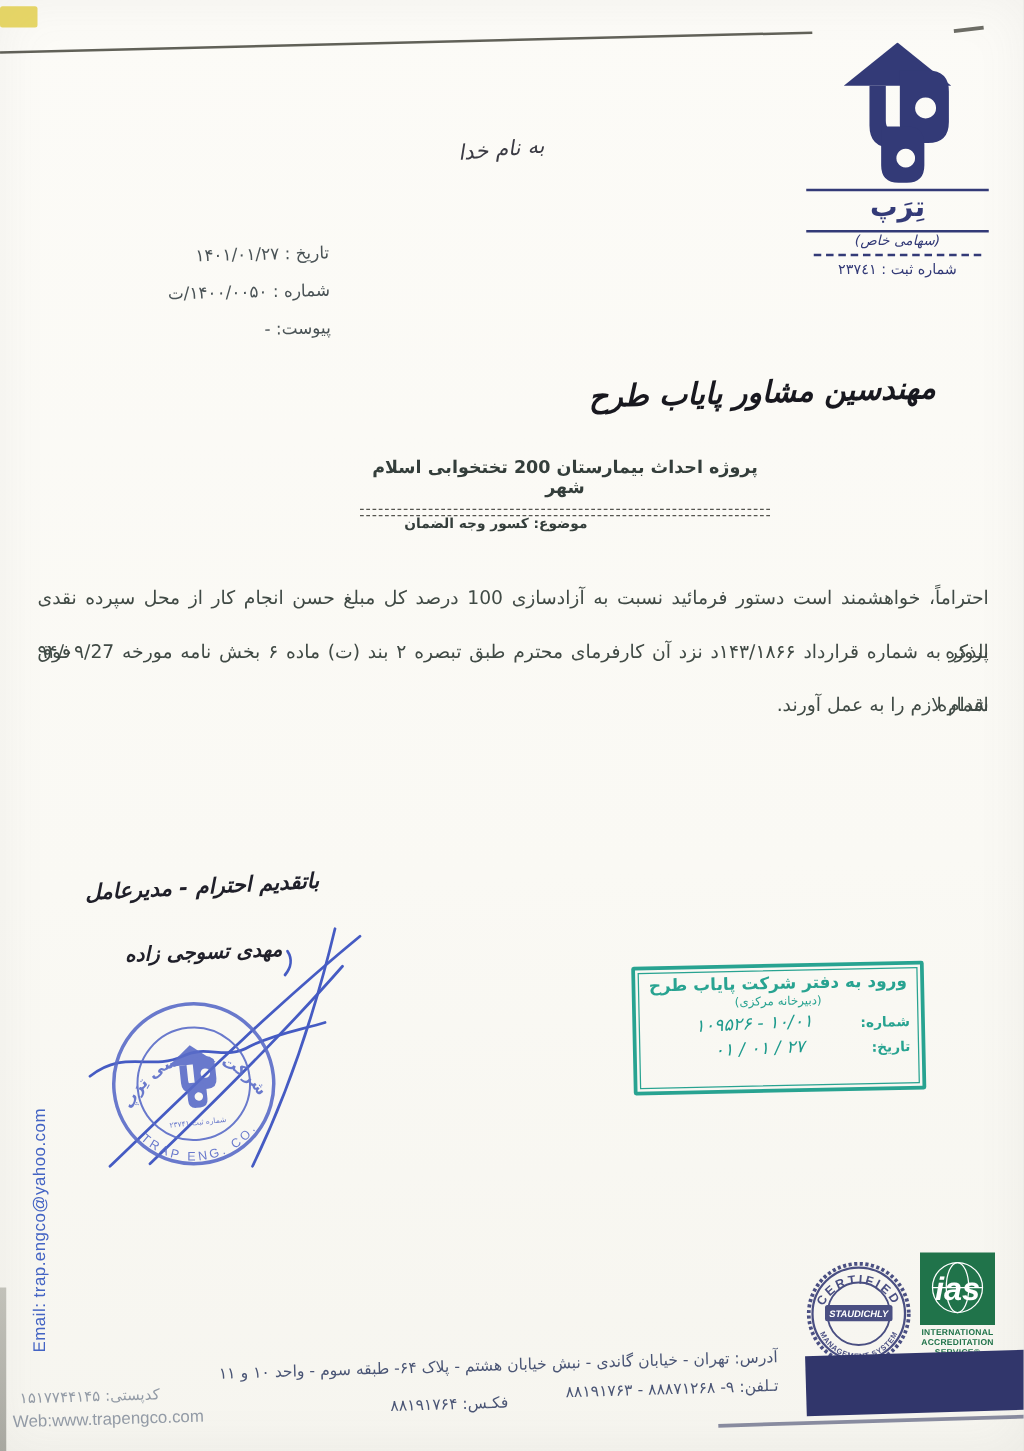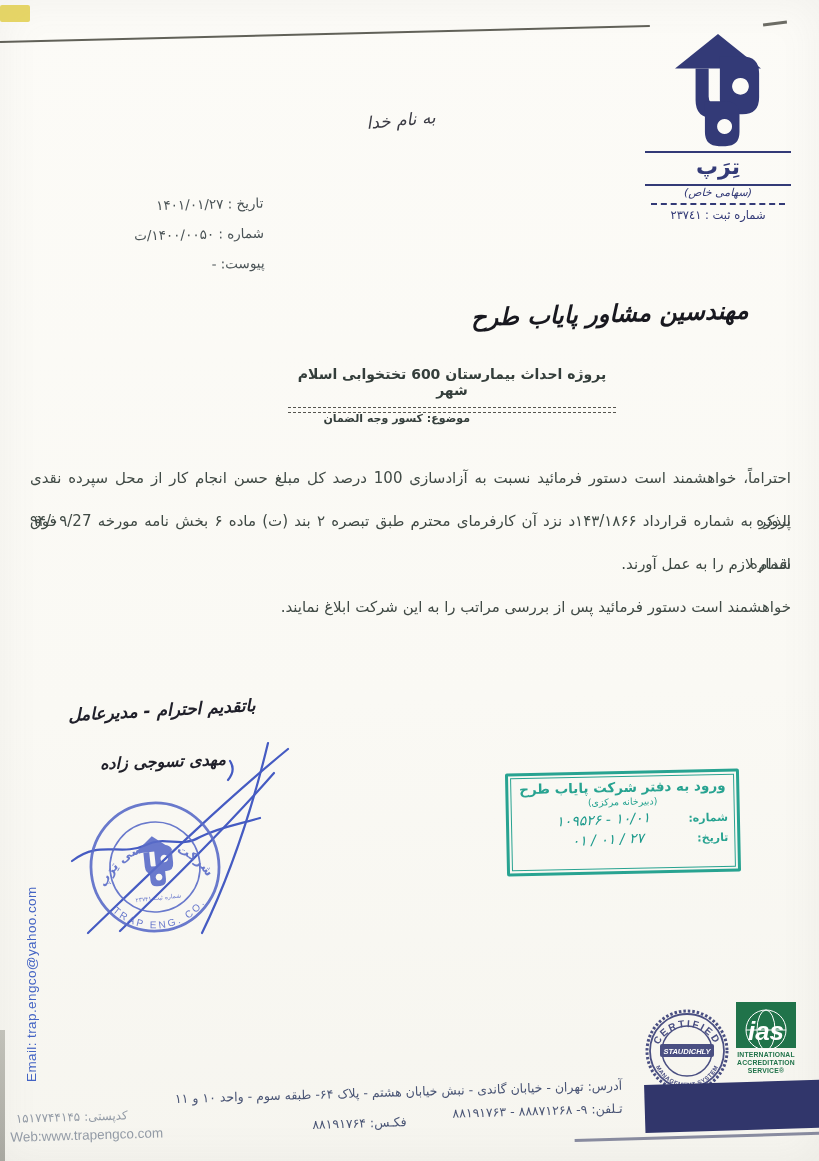--- a/index.html
+++ b/index.html
@@ -46,21 +46,21 @@
   .entry-title{font-size:13.5px;font-weight:bold;text-align:center;}
   .entry-sub{font-size:9.5px;text-align:center;margin-top:1px;}
   .entry-row{display:flex;align-items:center;margin-top:4px;}
   .entry-label{flex:none;font-size:11px;font-weight:bold;}
   .entry-value{flex:1;text-align:center;font-size:14px;font-style:italic;letter-spacing:2px;color:#1e9b8d;transform:rotate(-1.5deg);}
   
   .side-email{position:absolute;left:24px;top:1082px;transform:rotate(-90deg);transform-origin:0 0;font-family:"Liberation Sans",sans-serif;font-size:13.5px;letter-spacing:.4px;color:var(--email-blue,#4464c4);white-space:nowrap;}
   
   .seal-svg{position:absolute;left:644px;top:1006px;width:86px;height:88px;}
   .ias{position:absolute;left:734px;top:1002px;width:64px;text-align:center;}
-  .ias-box{width:60px;height:46px;background:var(--ias-green,#20734a);margin:0 auto;}
+  .ias-box{width:60px;height:58px;background:var(--ias-green,#20734a);margin:0 auto;}
   .ias-caption{margin-top:3px;font-size:6.8px;line-height:8px;font-weight:bold;color:var(--ias-green,#20734a);font-family:"Liberation Sans",sans-serif;letter-spacing:.2px;}
   
   .footer{position:absolute;left:0;top:1080px;width:819px;height:81px;transform:rotate(-1.7deg);}
   .navy-bar{position:absolute;right:-8px;top:12px;width:182px;height:48px;background:var(--footer-navy,#31366b);}
   .footer-line{position:absolute;right:0;top:64px;width:245px;height:3px;background:#5a5e7d;opacity:.7;}
   .addr{position:absolute;right:196px;top:4px;font-size:12.5px;font-weight:500;color:var(--footer-text,#4a5575);white-space:nowrap;}
   .phone-row{position:absolute;right:196px;top:27px;display:flex;gap:46px;font-size:12.5px;font-weight:500;color:var(--footer-text,#4a5575);}
   .fax{margin-top:7px;}
   .postal{position:absolute;left:16px;top:20px;font-size:12px;color:#939ba6;}
   .web{position:absolute;left:10px;top:38px;font-size:13.5px;color:#939ba6;font-family:"Liberation Sans",sans-serif;}
@@ -102,31 +102,30 @@
 
   <div class="meta rtl">
     <div>تاریخ : ۱۴۰۱/۰۱/۲۷</div>
     <div>شماره : ۱۴۰۰/۰۰۵۰/ت</div>
     <div>پیوست: -</div>
   </div>
 
   <div class="recipient rtl">مهندسین مشاور پایاب طرح</div>
 
   <div class="title-block rtl">
-    <div class="project-title">پروژه احداث بیمارستان 600 تختخوابی اسلام شهر</div>
+    <div class="project-title">پروژه احداث بیمارستان 200 تختخوابی اسلام شهر</div>
     <div class="dash-rule"></div>
     <div class="dash-rule"></div>
   </div>
   <div class="subject rtl">موضوع: کسور وجه الضمان</div>
 
   <div class="body-text rtl">
     <div class="line just">احتراماً، خواهشمند است دستور فرمائید نسبت به آزادسازی 100 درصد کل مبلغ حسن انجام کار از محل سپرده نقدی پروژه فوق</div>
     <div class="line just">الذکر به شماره قرارداد ۱۴۳/۱۸۶۶د نزد آن کارفرمای محترم طبق تبصره ۲ بند (ت) ماده ۶ بخش نامه مورخه ۹۴/۰۹/27 شماره</div>
     <div class="line right">اقدام لازم را به عمل آورند.</div>
-    <div class="line right">خواهشمند است دستور فرمائید پس از بررسی مراتب را به این شرکت ابلاغ نمایند.</div>
   </div>
 
   <div class="salutation rtl">باتقدیم احترام - مدیرعامل</div>
   <div class="signer rtl">مهدی تسوجی زاده</div>
 
   <svg class="signature-svg" viewBox="0 0 240 205">
     <g fill="none" stroke="#3c53c0" stroke-width="2.2" stroke-linecap="round" opacity="0.95">
       <path d="M28 200 C70 160 150 80 228 16"></path>
       <path d="M60 198 C110 150 172 88 214 40"></path>
       <path d="M12 128 C40 106 60 124 86 112 C106 102 120 116 140 104 C160 94 180 91 200 85"></path>

